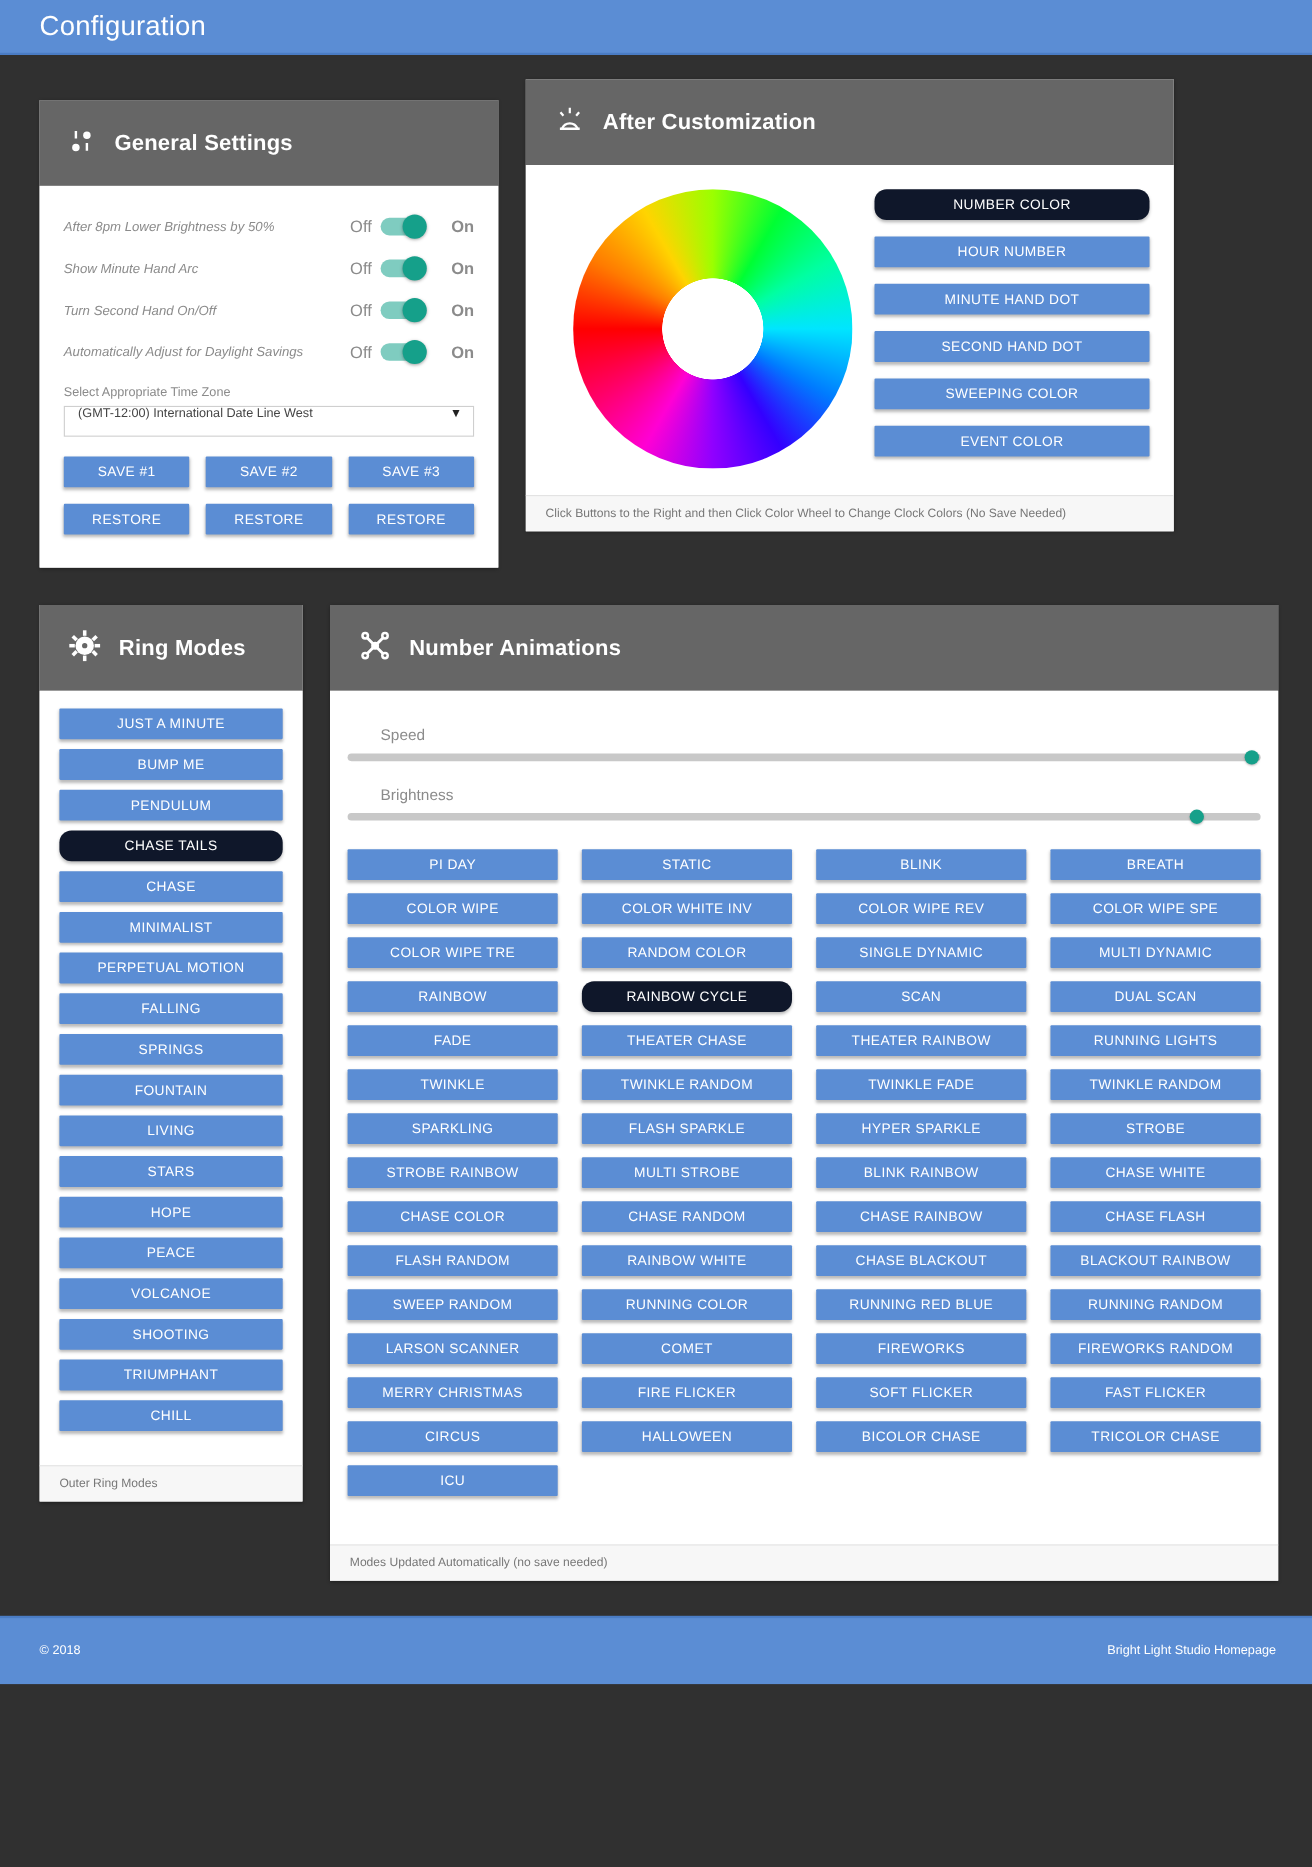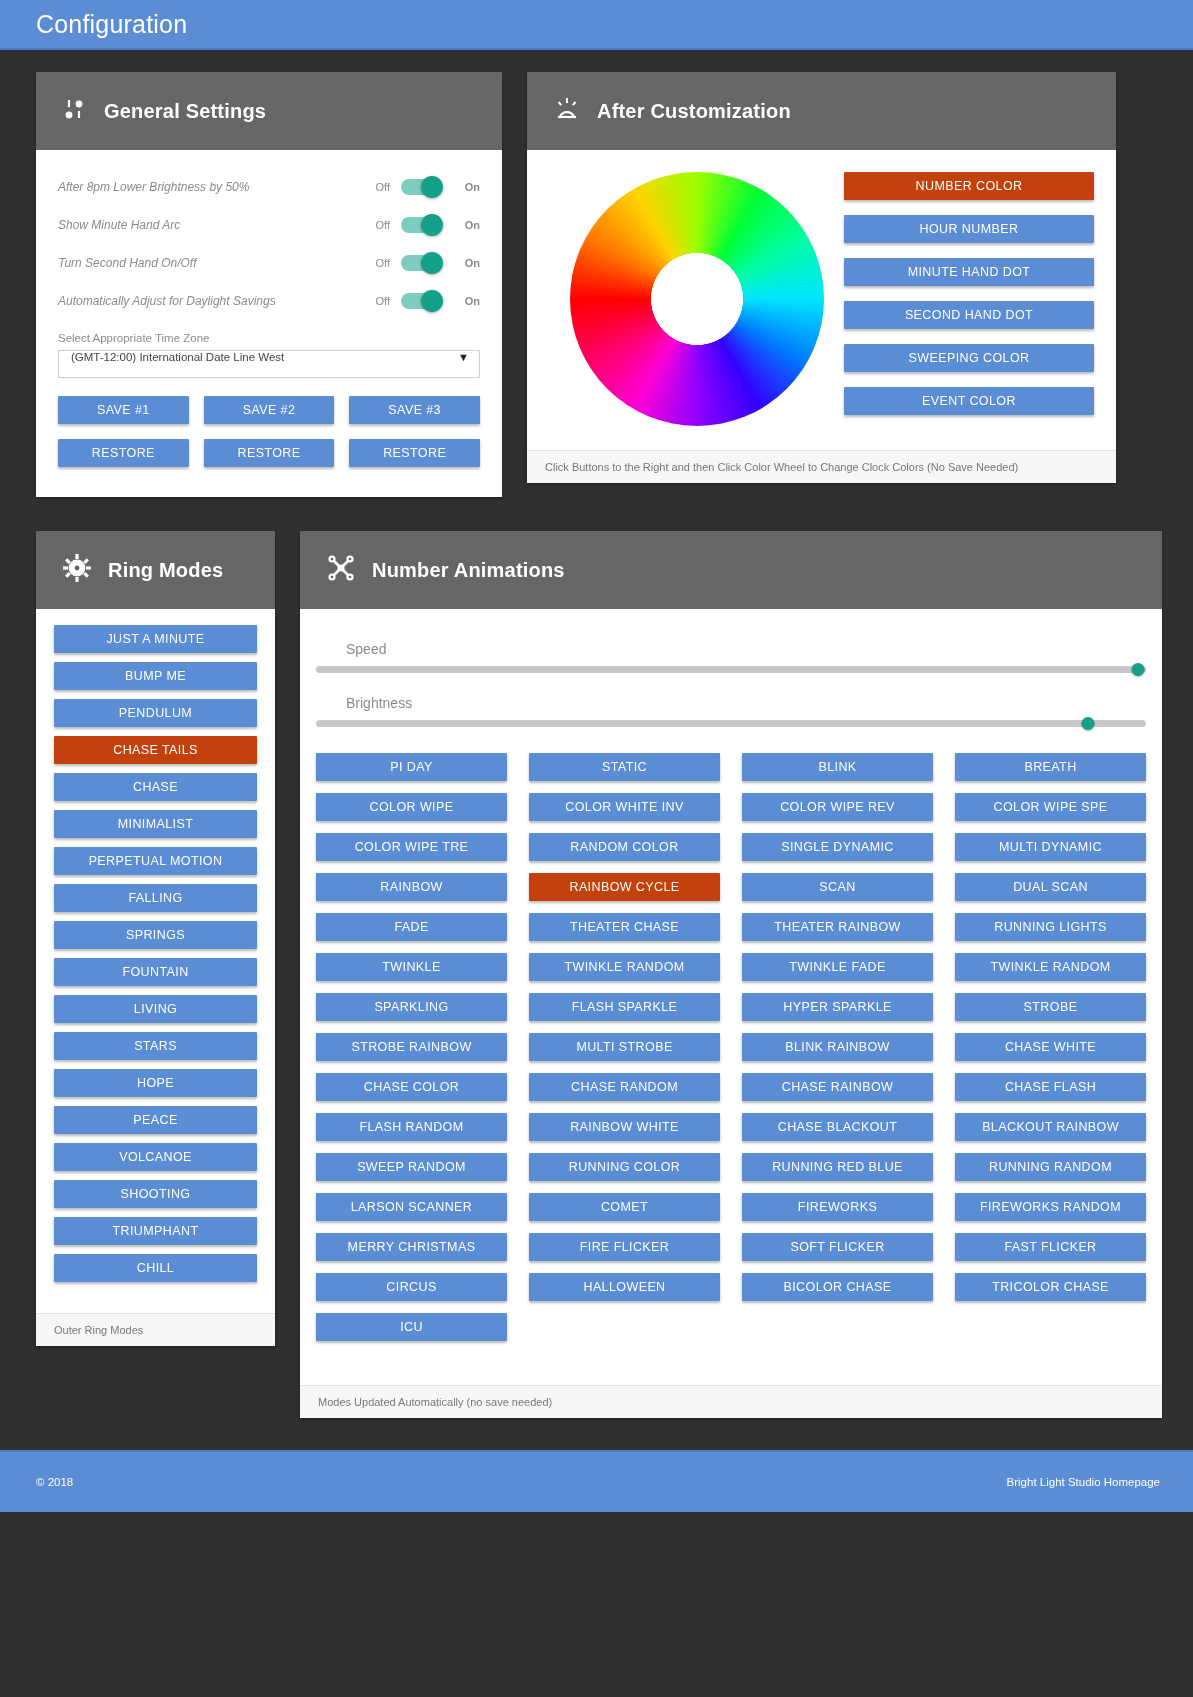--- a/index.html
+++ b/index.html
@@ -37,21 +37,21 @@
   .card-body { background:#fff; padding:0; }
   .card-foot {
     background:#f7f7f7; border-top:1px solid #e3e3e3;
     padding:10px 18px; font-size:11px; color:#777;
   }
 
   
   .gs-body { padding:18px 22px 8px 22px; }
   .toggle-row { display:flex; align-items:center; height:38px; }
   .toggle-label { flex:1; font-size:12px; color:#8b8b8b;font-style:italic; }
-  .tg-off, .tg-on { font-size:11px; color:#8b8b8b; width:32px; text-align:center; }
+  .tg-off, .tg-on { font-size:15px; color:#8b8b8b; width:32px; text-align:center; }
   .tg-on { text-align:left; padding-left:22px; width:auto;font-weight:bold; }
   .switch {
     position:relative; width:40px; height:16px; border-radius:9px;
     background:#7fccc0; flex:0 0 40px; margin:0 2px;
   }
   .switch::after {
     content:""; position:absolute; right:-2px; top:-3px;
     width:22px; height:22px; border-radius:50%;
     background:#15a08a; box-shadow:0 1px 3px rgba(0,0,0,.35);
   }
@@ -64,21 +64,21 @@
   .select-arrow { position:absolute; right:10px; font-size:11px; color:#222; }
   .btn-grid3 { display:grid; grid-template-columns:repeat(3,1fr); gap:15px; margin-top:18px; }
   .btn {
     background:#5b8dd4; color:#fff; border:none;
     font-size:12.5px; letter-spacing:.4px;
     height:28px; line-height:28px; text-align:center;
     box-shadow:0 2px 3px rgba(0,0,0,.28);
     cursor:pointer; border-radius:1px;
     white-space:nowrap; overflow:hidden;
   }
-  .btn.active { background:#c2410c; }
+  .btn.active { background:#0f172a;border-radius:11px; }
 
   
   .cc-body { display:flex; padding:22px 22px 24px 22px; }
   .wheel-wrap { flex:1; display:flex; justify-content:center; align-items:center; }
   .wheel {
     width:254px; height:254px; border-radius:50%;
     background:
       radial-gradient(circle closest-side, #fff 0 36%, rgba(255,255,255,0) 36.4%),
       conic-gradient(from 90deg,
         #ff0000 0deg, #ff7b00 30deg, #ffd400 60deg, #9bff00 90deg,
@@ -113,21 +113,21 @@
 </head>
 <body>
 
 <div class="topbar">
   <div class="topbar-title">Configuration</div>
 </div>
 
 <div class="row" style="margin-top:22px;">
   <div class="gutter-l"></div>
 
-  <div class="card" style="width:466px;">
+  <div class="card" style="width:417px;margin-top:19px;">
     <div class="card-head">
       <span>
         <svg width="26" height="26" viewBox="0 0 26 26">
           <line x1="7" y1="4" x2="7" y2="11" stroke="#fff" stroke-width="2.2"></line>
           <circle cx="7" cy="19" r="3.4" fill="#fff"></circle>
           <circle cx="17" cy="8" r="3.4" fill="#fff"></circle>
           <line x1="17" y1="15" x2="17" y2="22" stroke="#fff" stroke-width="2.2"></line>
         </svg>
       </span>
       <h2>General Settings</h2>

